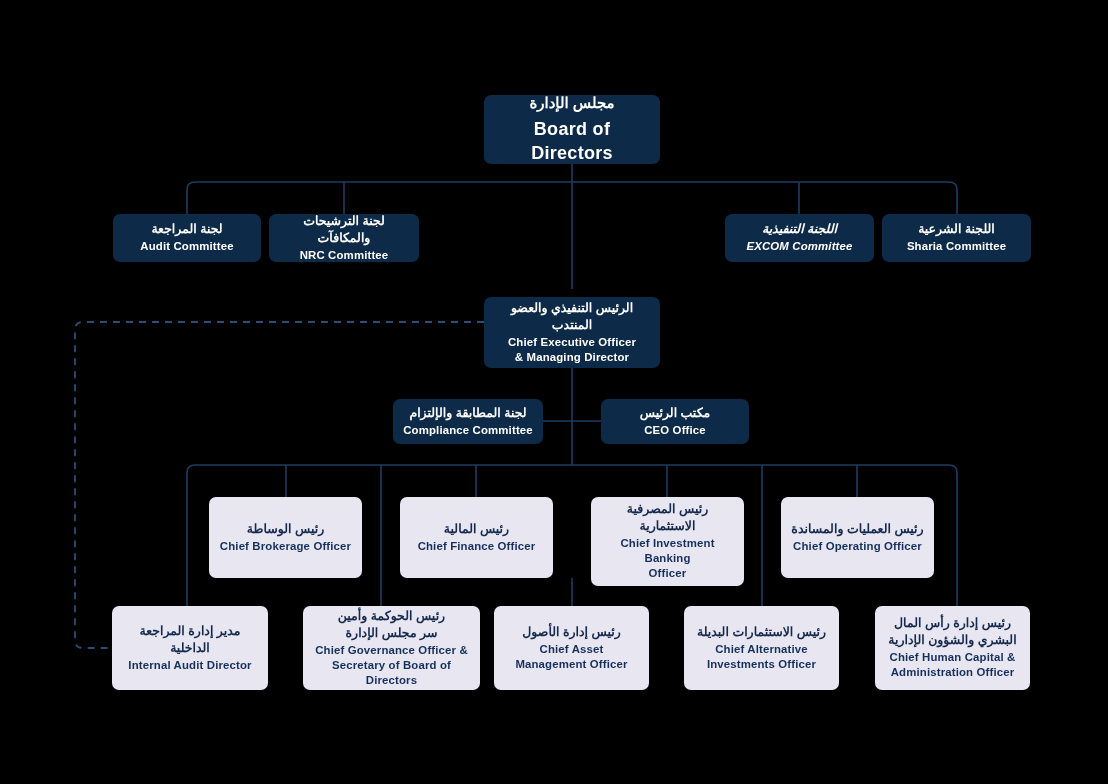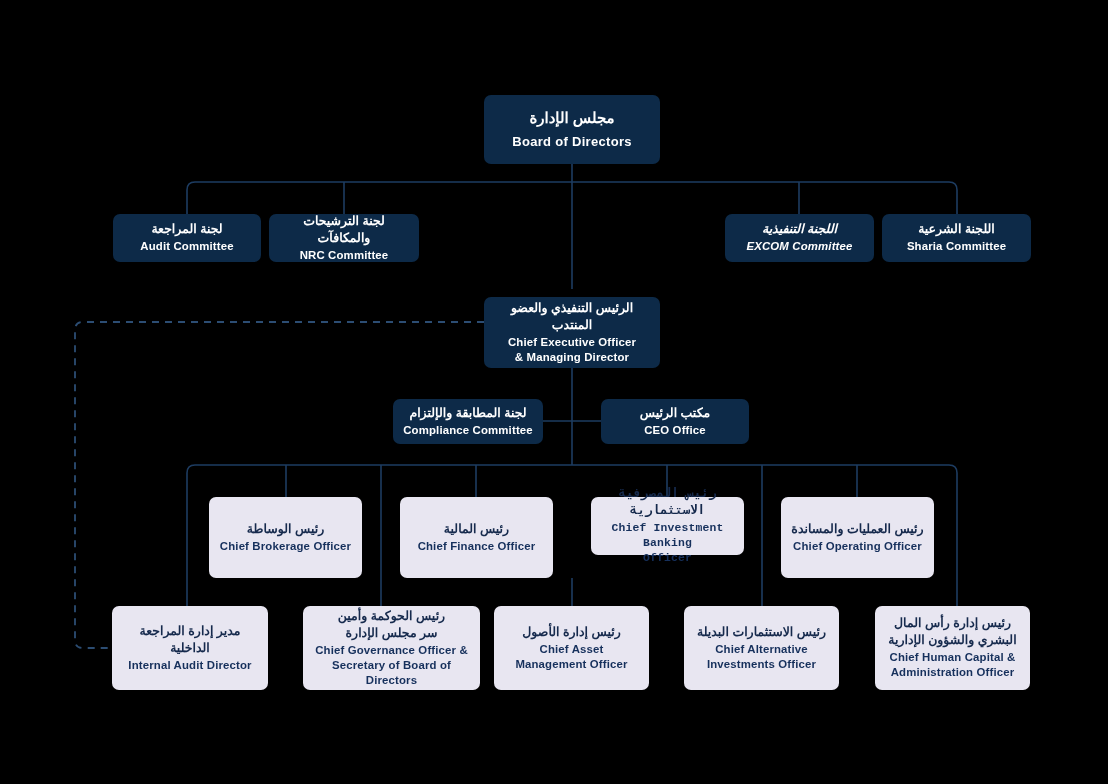--- a/index.html
+++ b/index.html
@@ -63,21 +63,21 @@
     line-height: 1.33;
     letter-spacing: 0.15px;
     white-space: pre-line;
     margin-top: 1px;
   }
   .node.dark .en { color: #ffffff; }
   .node.light .en { color: #16305c; }
 
   
   .node.board .ar { font-size: 15px; letter-spacing: 1.2px; }
-  .node.board .en { font-size: 13px; letter-spacing: 0.3px; margin-top: 5px; }
+  .node.board .en { font-size: 18px; letter-spacing: 0.3px; margin-top: 5px; }
 </style>
 </head>
 <body>
 
 <div id="canvas">
 
   <svg id="wires" viewBox="0 0 1108 784">
     <g fill="none" stroke="#1d3c61" stroke-width="1.6" stroke-linecap="butt">
 
       <path d="M572,163 L572,182"></path>
@@ -153,21 +153,21 @@
   <div class="node light" style="left:209px; top:497px; width:153px; height:81px;">
     <div class="ar">رئيس الوساطة</div>
     <div class="en">Chief Brokerage Officer</div>
   </div>
 
   <div class="node light" style="left:400px; top:497px; width:153px; height:81px;">
     <div class="ar">رئيس المالية</div>
     <div class="en">Chief Finance Officer</div>
   </div>
 
-  <div class="node light" style="left:591px; top:497px; width:153px; height:58px;font-family:Liberation Mono, monospace;">
+  <div class="node light" style="left:591px; top:497px; width:153px; height:89px;">
     <div class="ar">رئيس المصرفية الاستثمارية</div>
     <div class="en">Chief Investment Banking
 Officer</div>
   </div>
 
   <div class="node light" style="left:781px; top:497px; width:153px; height:81px;">
     <div class="ar">رئيس العمليات والمساندة</div>
     <div class="en">Chief Operating Officer</div>
   </div>
 

